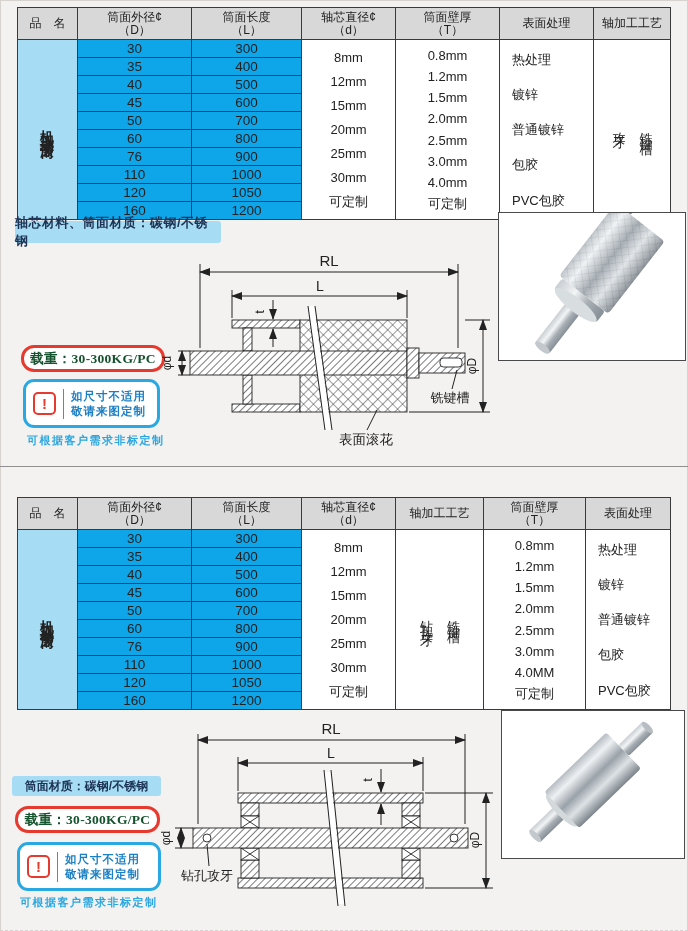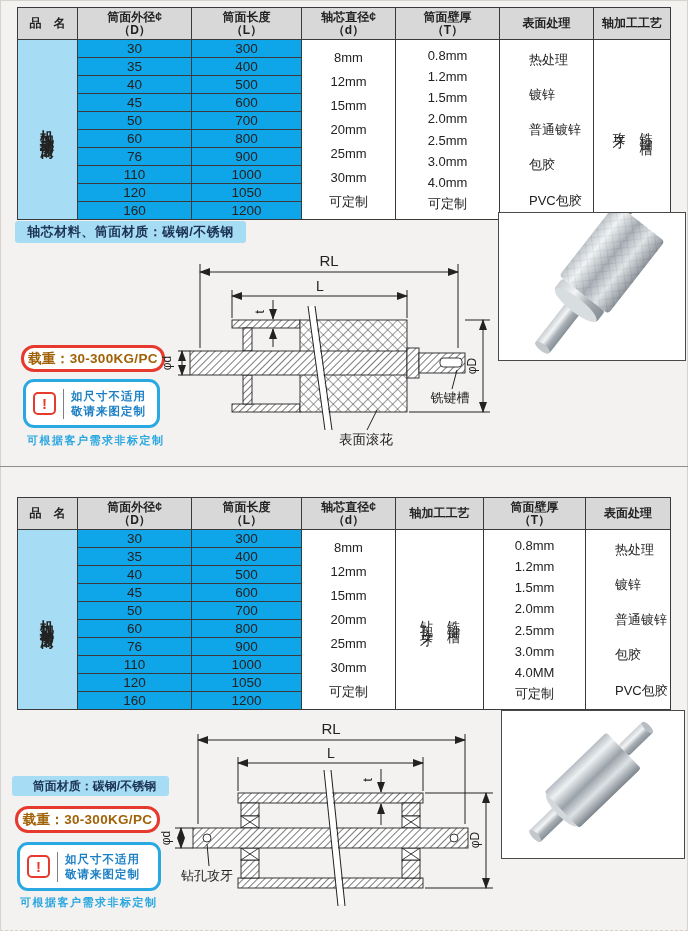--- a/index.html
+++ b/index.html
@@ -9,46 +9,46 @@
     font-family:"Liberation Sans","DejaVu Sans",sans-serif;
     color:#222;overflow:hidden;
   }
   .frame{position:absolute;inset:0;border:1px solid #d6d3cf;border-bottom-style:dashed;pointer-events:none;}
   .divider{position:absolute;left:0;top:466px;width:688px;border-top:1px solid #8f8f8f;}
 
   
   table.spec{border-collapse:collapse;table-layout:fixed;background:#fff;position:absolute;left:17px;width:653px;}
   #table1{top:7px;} #table2{top:497px;}
   table.spec th,table.spec td{border:1px solid #3a3a3a;padding:0;}
-  table.spec thead th{background:#d8d8d8;height:31px;font-size:12px;font-weight:bold;vertical-align:middle;}
+  table.spec thead th{background:#d8d8d8;height:31px;font-size:12px;font-weight:normal;vertical-align:middle;}
   .hdr{display:flex;flex-direction:column;justify-content:center;height:31px;line-height:13px;}
   table.spec td.num{height:17px;font-size:13.5px;text-align:center;line-height:17px;background:#0ea5e9;}
   td.plabel{background:#a6dcf4;text-align:center;vertical-align:middle;}
   .vtext{writing-mode:vertical-rl;text-orientation:upright;letter-spacing:3px;font-weight:bold;font-size:14px;color:#222;}
   td.optcell{vertical-align:middle;background:#fff;}
   .optcol{display:flex;flex-direction:column;justify-content:space-between;height:168px;font-size:13px;}
   .optcol.center{align-items:center;}
   .optcol.left{align-items:flex-start;padding-left:12px;}
   .optcol .o{line-height:20px;}
   .optcol.tight .o{line-height:19px;}
   .optcol.loose .o{line-height:24px;}
-  .optcol.surf .o{line-height:27px;margin-left:17px;}
+  .optcol.surf .o{line-height:27px;}
   .proc{display:flex;flex-direction:row;justify-content:center;align-items:flex-start;gap:9px;padding-top:0;}
   .proc span{writing-mode:vertical-rl;text-orientation:upright;font-size:13px;letter-spacing:5px;font-weight:normal;}
   td.proccell{vertical-align:middle;background:#fff;}
 
   
   .bluebar{position:absolute;background:#a6dcf4;color:#1c3356;font-weight:bold;
     display:flex;align-items:center;justify-content:center;border-radius:3px;}
-  #bar1{left:15px;top:221px;width:231px;height:22px;font-size:13px;letter-spacing:.5px;}
-  #bar2{left:12px;top:776px;width:149px;height:20px;font-size:12px;padding-left:8px;}
+  #bar1{left:15px;top:221px;width:206px;height:22px;font-size:13px;letter-spacing:.5px;}
+  #bar2{left:12px;top:776px;width:149px;height:20px;font-size:12px;}
 
   
   .loadbadge{position:absolute;background:#fff;border:3px solid #e63a2e;border-radius:13px;
-    display:flex;align-items:center;justify-content:center;font-weight:bold;font-size:13.5px;color:#a16207;letter-spacing:.3px;}
+    display:flex;align-items:center;justify-content:center;font-weight:bold;font-size:13.5px;color:#14532d;letter-spacing:.3px;font-family:Liberation Serif, serif;}
   #load1{left:21px;top:345px;width:138px;height:21px;}
   #load2{left:15px;top:806px;width:139px;height:21px;}
 
   
   .warnbox{position:absolute;background:#fff;border:3px solid #29a8e1;border-radius:11px;
     display:flex;align-items:center;gap:7px;padding:0 7px;}
   #warn1{left:23px;top:379px;width:117px;height:43px;}
   #warn2{left:17px;top:842px;width:124px;height:43px;}
   .warnicon{width:19px;height:19px;border:2px solid #e63a2e;border-radius:5px;flex:0 0 auto;
     color:#e63a2e;font-weight:bold;font-size:15px;display:flex;align-items:center;justify-content:center;line-height:1;}

